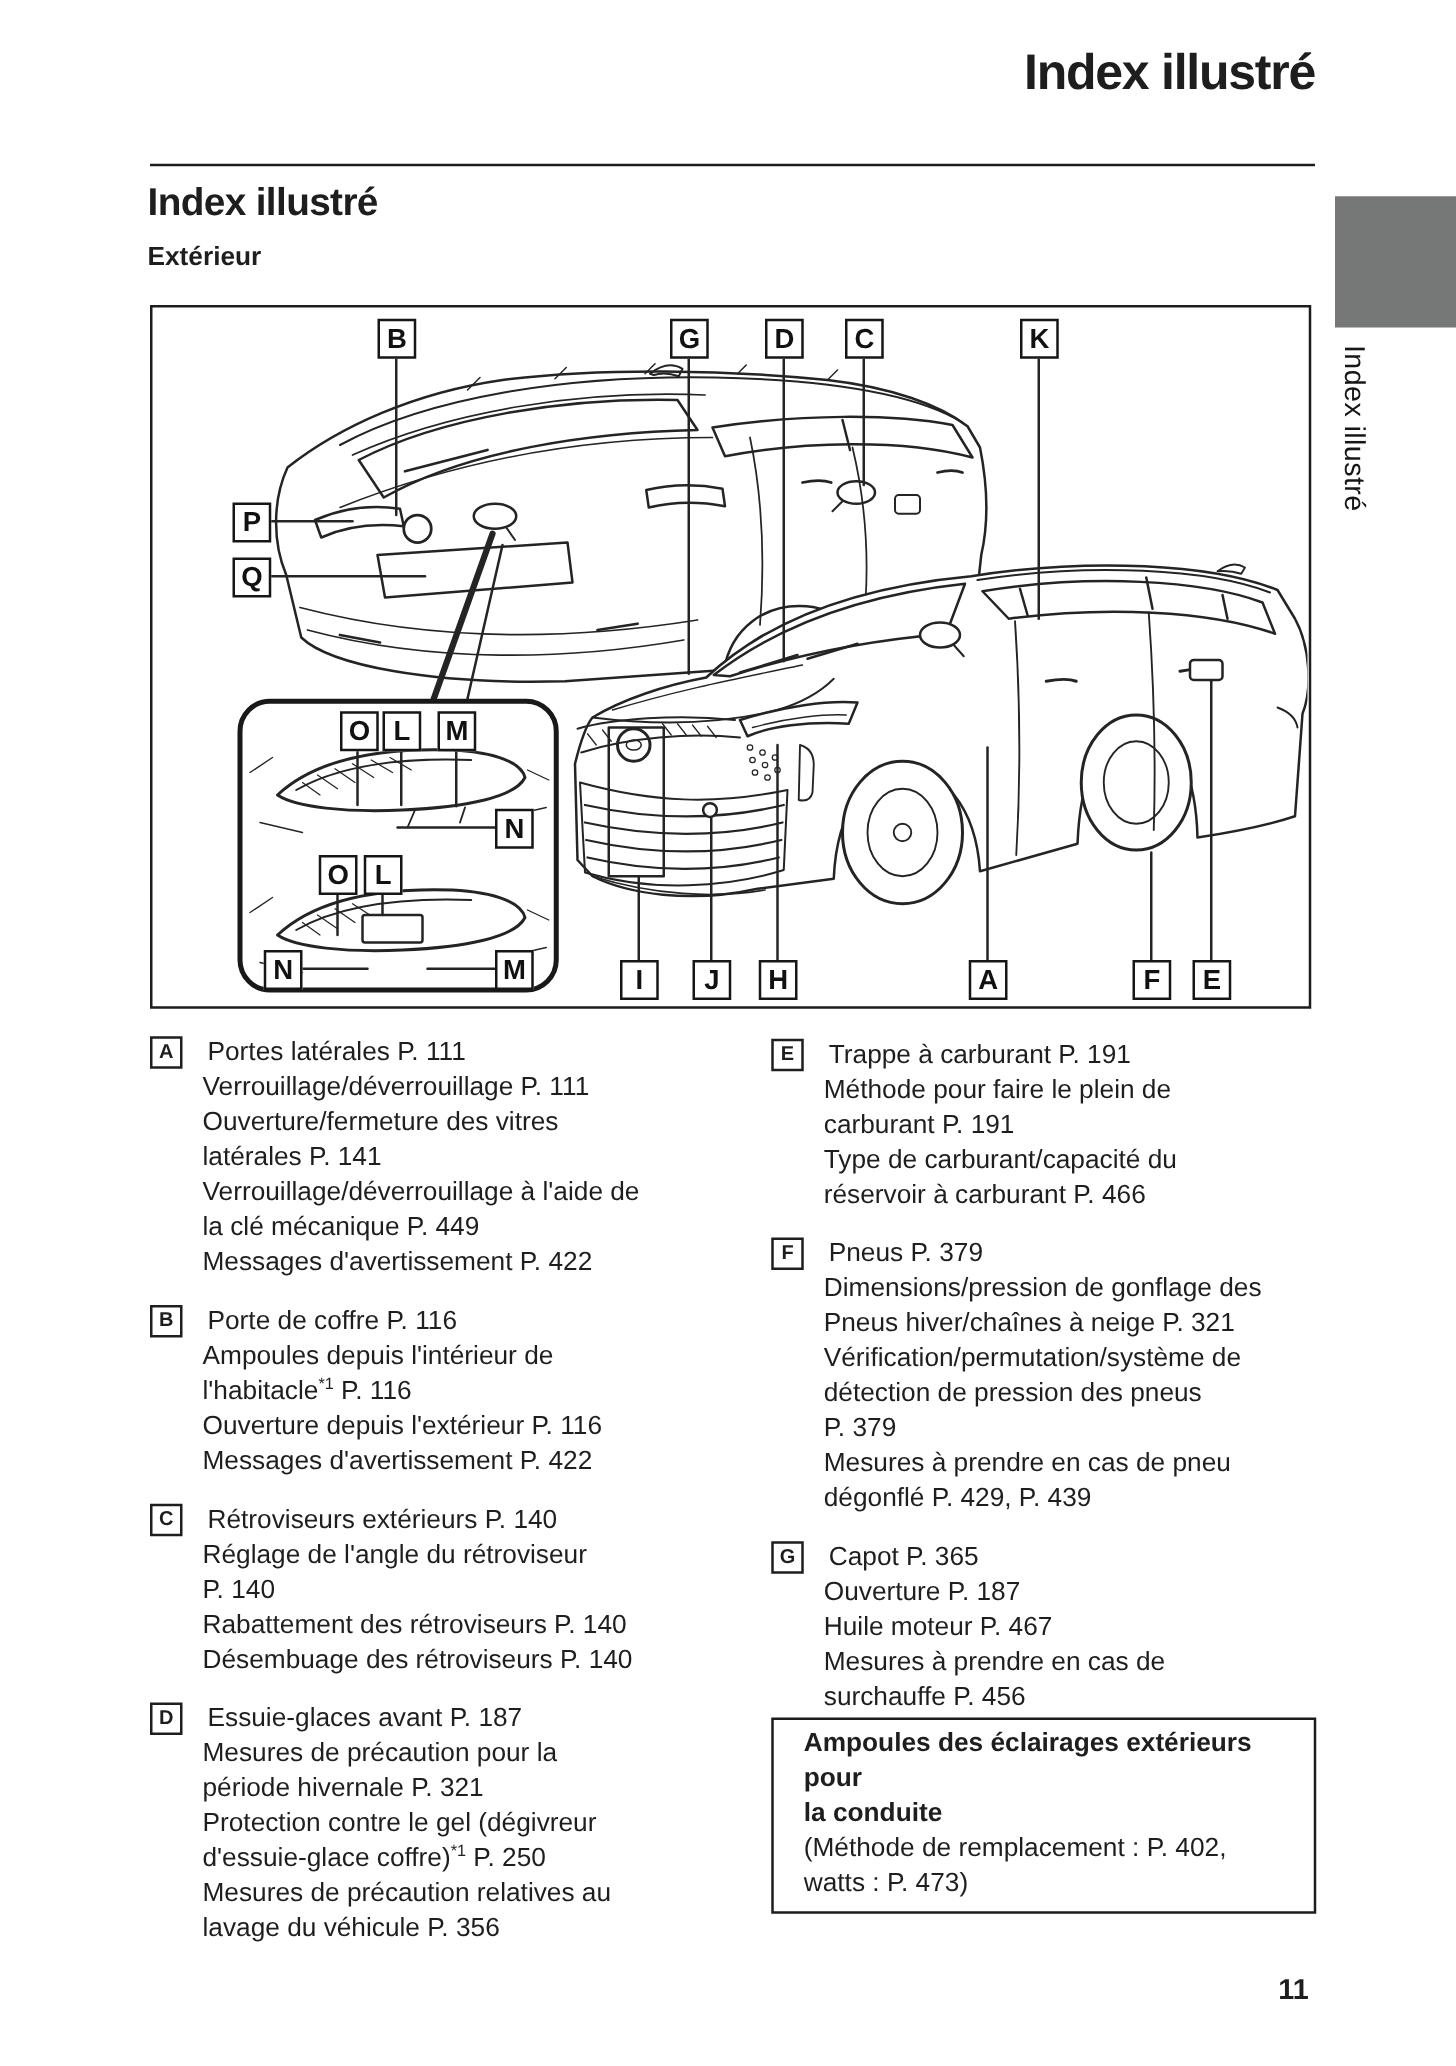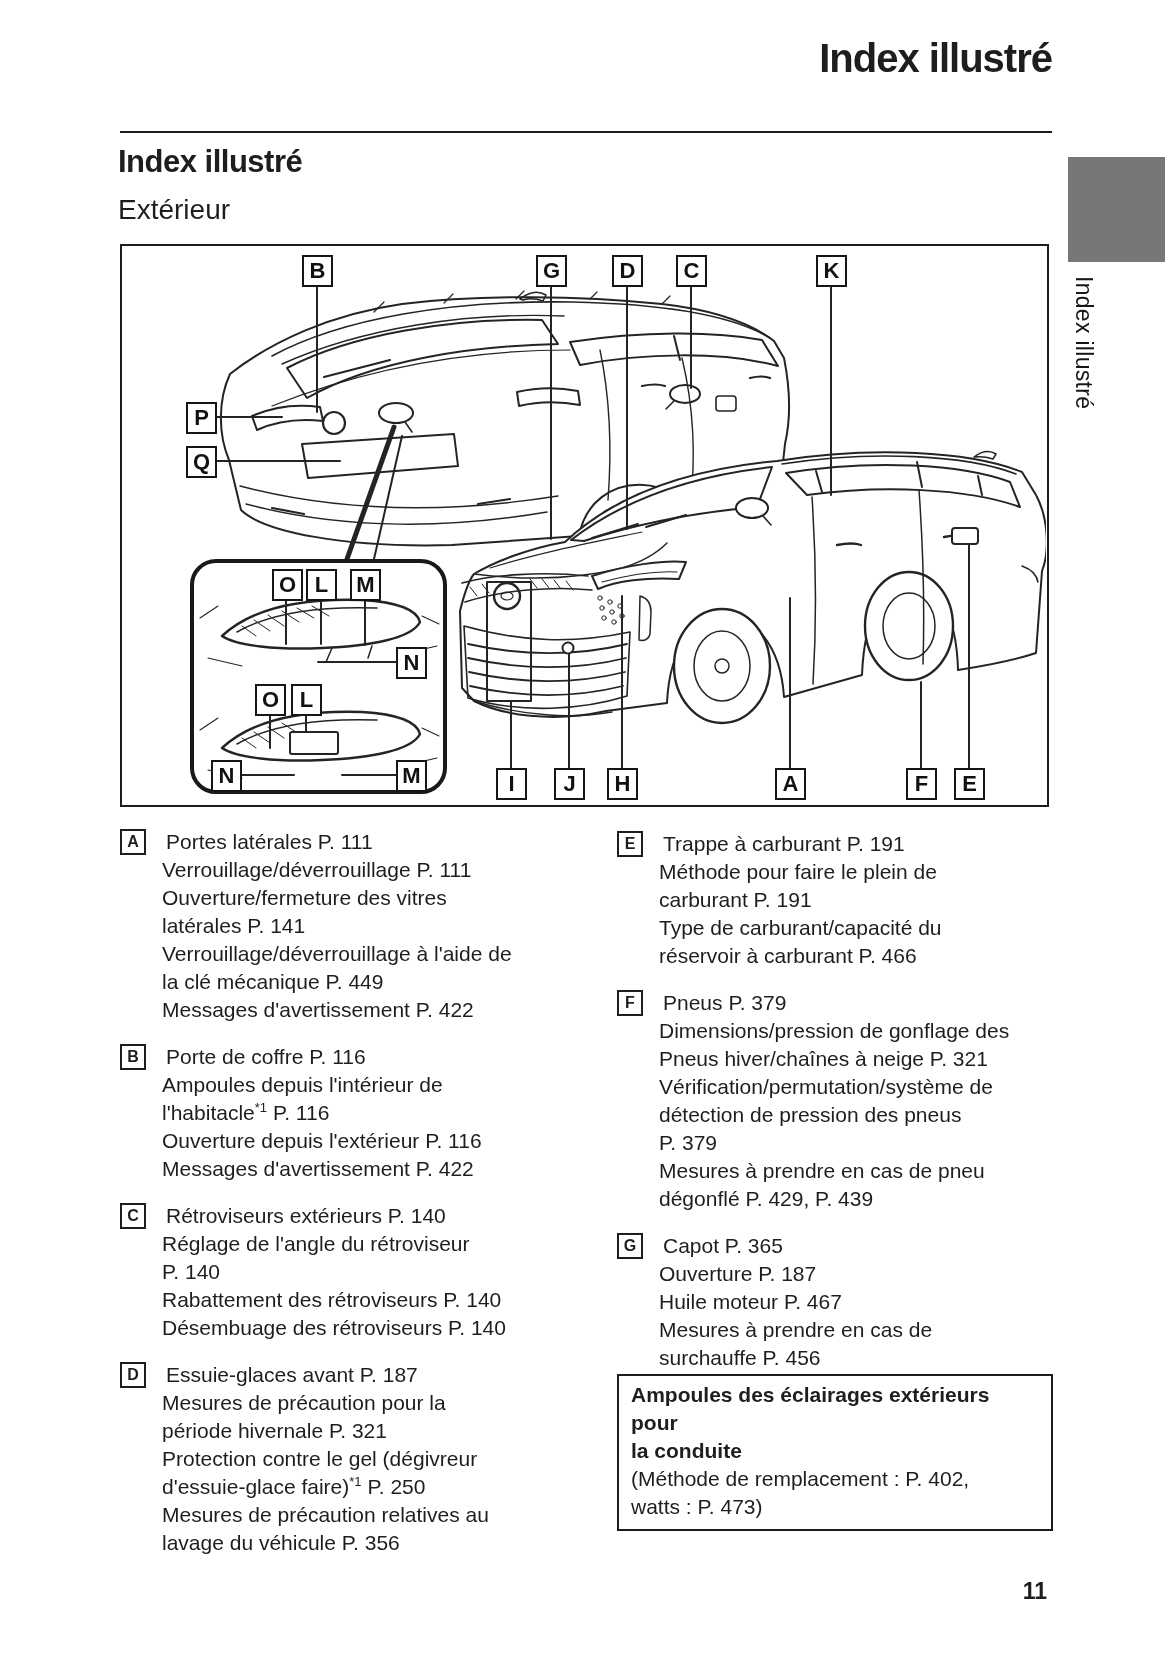--- a/index.html
+++ b/index.html
@@ -3,41 +3,41 @@
 <meta charset="utf-8">
 <style>
   html,body{margin:0;padding:0;}
   body{
     width:1165px;height:1653px;position:relative;background:#ffffff;
     font-family:"Liberation Sans",sans-serif;color:#1e1e1e;overflow:hidden;
   }
   .running-header{position:absolute;top:36px;right:113px;font-size:40px;font-weight:bold;letter-spacing:-1px;}
   .rule{position:absolute;left:120px;top:131px;width:932px;height:0;border-top:2.5px solid #1d1d1d;}
   .sec-title{position:absolute;left:118px;top:144px;font-size:31px;font-weight:bold;letter-spacing:-0.5px;}
-  .sub-title{position:absolute;left:118px;top:194px;font-size:28px;font-weight:normal;}
+  .sub-title{position:absolute;left:118px;top:194px;font-size:21px;font-weight:bold;}
   .tab{position:absolute;left:1068px;top:157px;width:97px;height:105px;background:#757877;}
   .side-label{position:absolute;left:1070px;top:276px;height:175px;writing-mode:vertical-rl;font-size:23px;letter-spacing:0.3px;color:#161616;}
   .pageno{position:absolute;top:1578px;right:118px;font-size:23px;font-weight:bold;text-align:center;}
 
   .diagram{position:absolute;left:120px;top:244px;width:929px;height:563px;border:2.5px solid #1d1d1d;box-sizing:border-box;background:#fff;}
   .diagram svg.main{position:absolute;left:0;top:0;z-index:1;}
   .inset{position:absolute;left:68px;top:313px;width:257px;height:235px;border:4px solid #191919;border-radius:26px;background:#fff;box-sizing:border-box;z-index:2;}
   .dl{position:absolute;z-index:4;width:31px;height:32px;box-sizing:border-box;border:2.5px solid #161616;background:#fff;
       display:flex;align-items:center;justify-content:center;font-size:22px;font-weight:bold;color:#111;}
 
   .col{position:absolute;font-size:21px;line-height:28px;}
   .col-left{left:120px;top:828px;width:462px;}
   .col-right{left:617px;top:830px;width:436px;}
   .entry{margin-bottom:19px;}
   .t{display:flex;align-items:center;}
   .kb{flex:0 0 auto;width:26px;height:26px;box-sizing:border-box;border:2px solid #1e1e1e;
       display:flex;align-items:center;justify-content:center;font-size:16px;font-weight:bold;margin-right:20px;}
   .ln{padding-left:42px;}
   sup{font-size:13px;line-height:0;vertical-align:super;}
-  .bulbbox{border:2.5px solid #1d1d1d;box-sizing:border-box;width:436px;margin-top:2px;padding:5px 10px 8px 12px;}
+  .bulbbox{border:2.5px solid #1d1d1d;box-sizing:border-box;width:436px;margin-top:2px;padding:5px 10px 8px 24px;}
   .bulbbox .b{font-weight:bold;}
 </style>
 </head>
 <body>
 
 <div class="running-header">Index illustré</div>
 <div class="rule"></div>
 <div class="sec-title">Index illustré</div>
 <div class="sub-title">Extérieur</div>
 <div class="tab"></div>
@@ -224,21 +224,21 @@
     <div class="ln"><span>Désembuage des rétroviseurs P. 140</span><sup></sup><span></span></div>
   </div>
   <div class="entry">
     <div class="t">
         <span class="kb">D</span>
         <span>Essuie-glaces avant P. 187</span>
       </div>
     <div class="ln"><span>Mesures de précaution pour la</span><sup></sup><span></span></div>
     <div class="ln"><span>période hivernale P. 321</span><sup></sup><span></span></div>
     <div class="ln"><span>Protection contre le gel (dégivreur</span><sup></sup><span></span></div>
-    <div class="ln"><span>d'essuie-glace faire)</span><sup>*1</sup><span> P. 250</span></div>
+    <div class="ln"><span>d'essuie-glace coffre)</span><sup>*1</sup><span> P. 250</span></div>
     <div class="ln"><span>Mesures de précaution relatives au</span><sup></sup><span></span></div>
     <div class="ln"><span>lavage du véhicule P. 356</span><sup></sup><span></span></div>
   </div>
 </div>
 
 <div class="col col-right">
   <div class="entry">
     <div class="t">
         <span class="kb">E</span>
         <span>Trappe à carburant P. 191</span>

